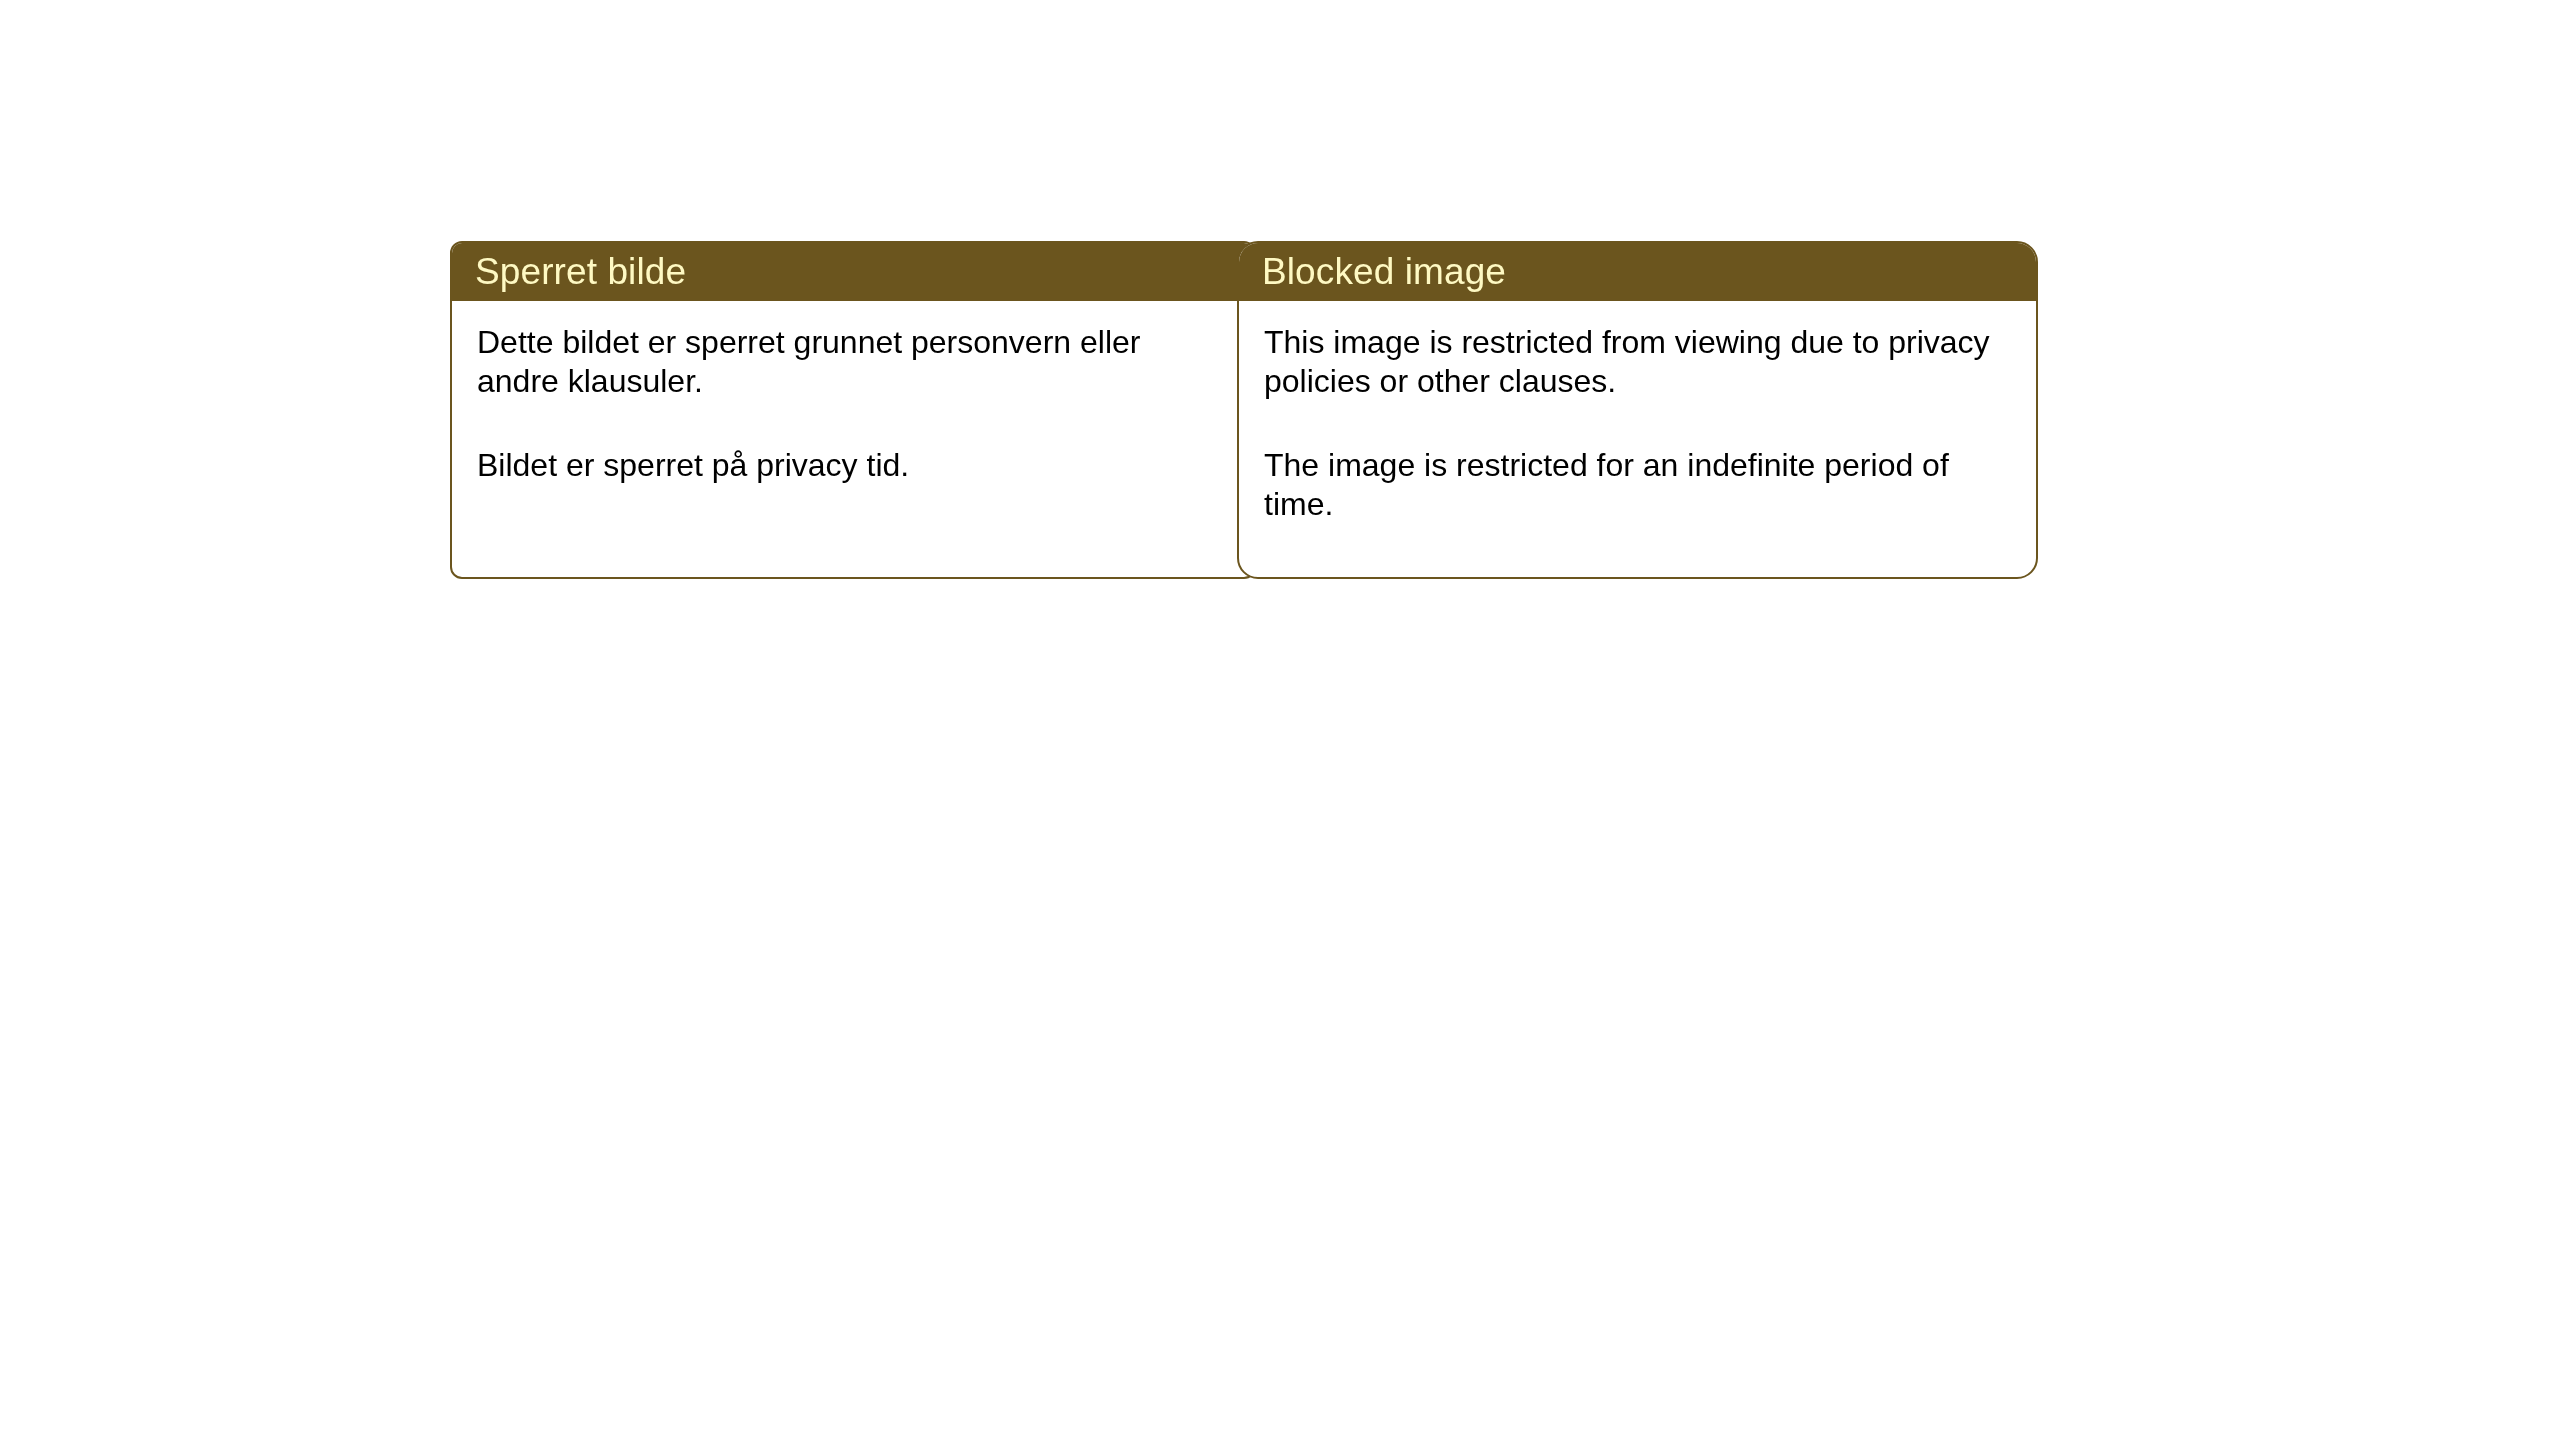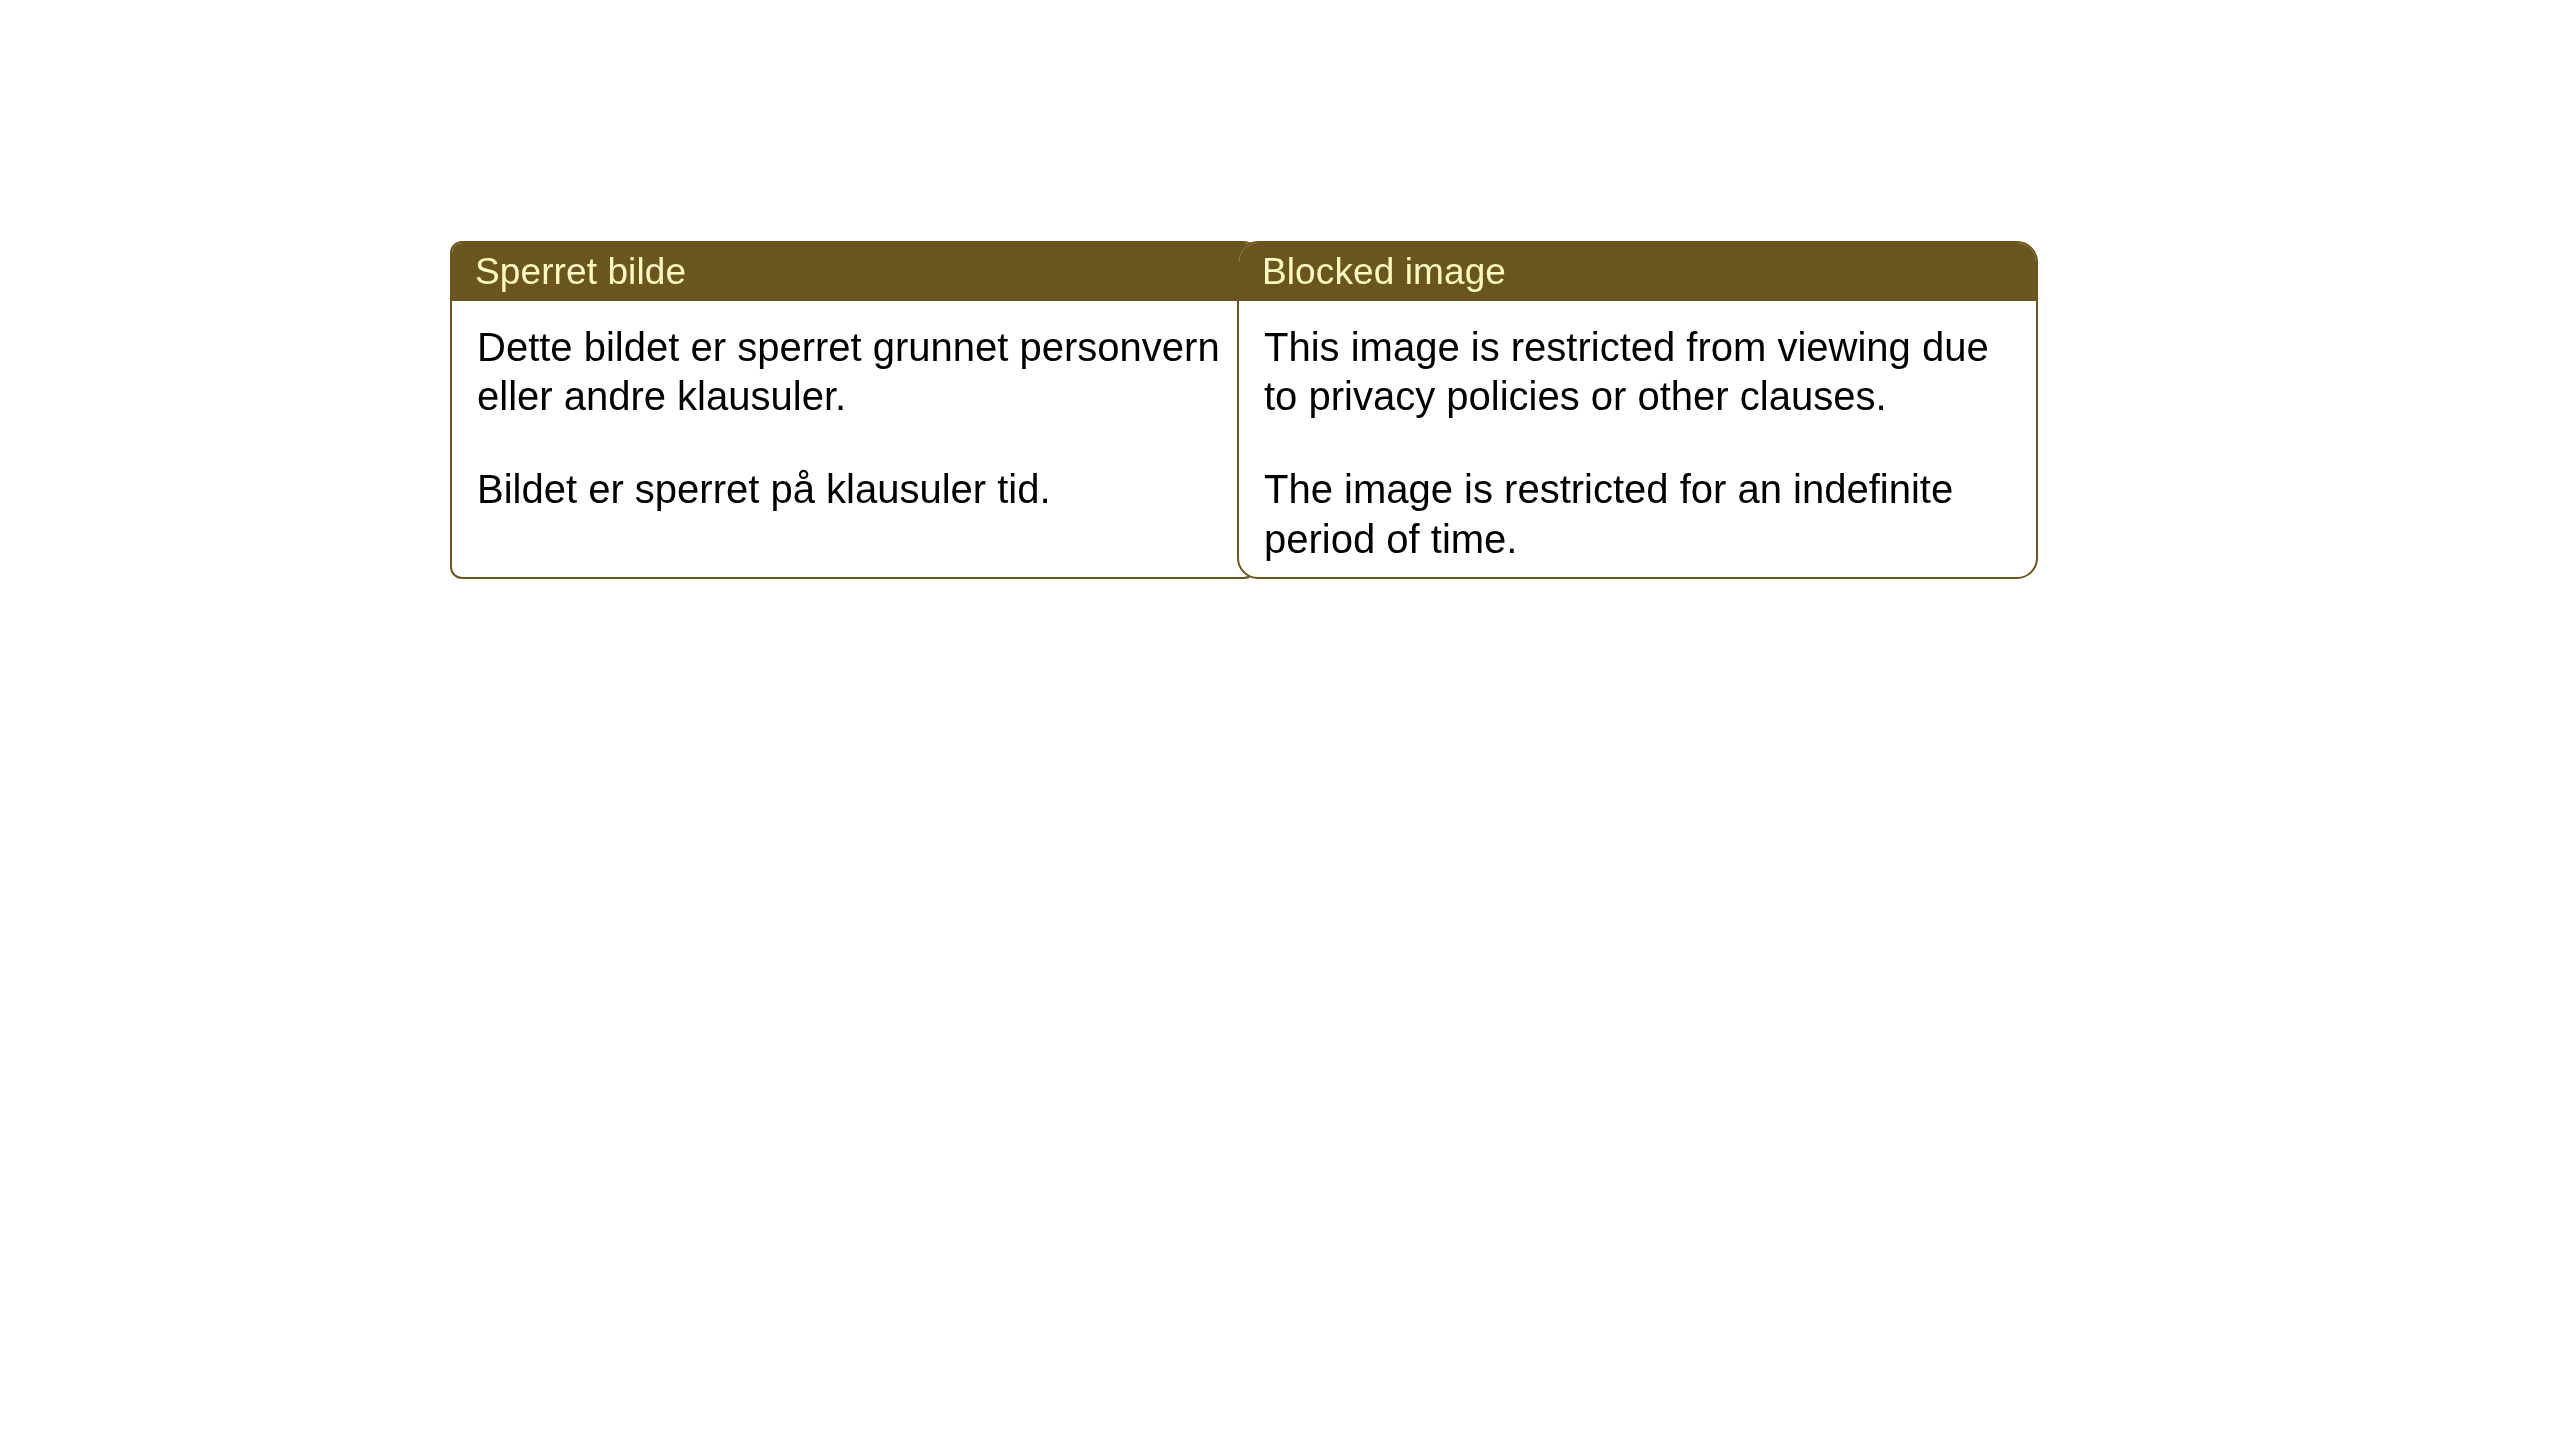--- a/index.html
+++ b/index.html
@@ -67,42 +67,42 @@
     white-space: nowrap;
   }
 
   .card-body {
     box-sizing: border-box;
     padding: 22px 26px 0 25px;
   }
 
   .card-paragraph {
     color: #000000;
-    font-size: 40px;
+    font-size: 32px;
     line-height: 1.23;
     margin: 0;
     font-weight: 400;
   }
 
   .card-paragraph + .card-paragraph {
     margin-top: 44px;
   }
 </style>
 </head>
 <body>
 
 <div class="stage">
 
   <div class="notice-card left">
     <div class="card-header">
       <span class="card-header-title">Sperret bilde</span>
     </div>
     <div class="card-body">
       <p class="card-paragraph">Dette bildet er sperret grunnet personvern eller andre klausuler.</p>
-      <p class="card-paragraph">Bildet er sperret på klausuler tid.</p>
+      <p class="card-paragraph">Bildet er sperret på privacy tid.</p>
     </div>
   </div>
 
   <div class="notice-card right">
     <div class="card-header">
       <span class="card-header-title">Blocked image</span>
     </div>
     <div class="card-body">
       <p class="card-paragraph">This image is restricted from viewing due to privacy policies or other clauses.</p>
       <p class="card-paragraph">The image is restricted for an indefinite period of time.</p>

